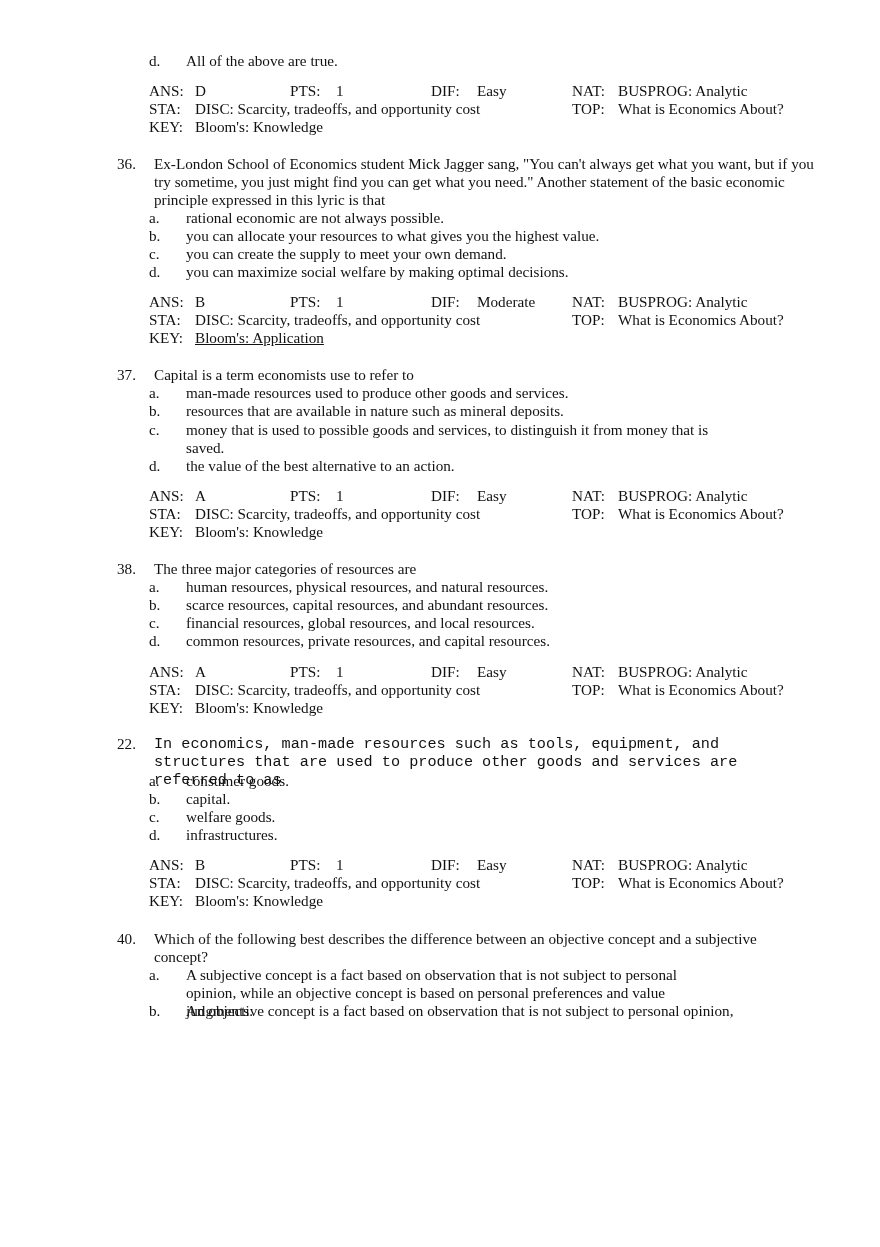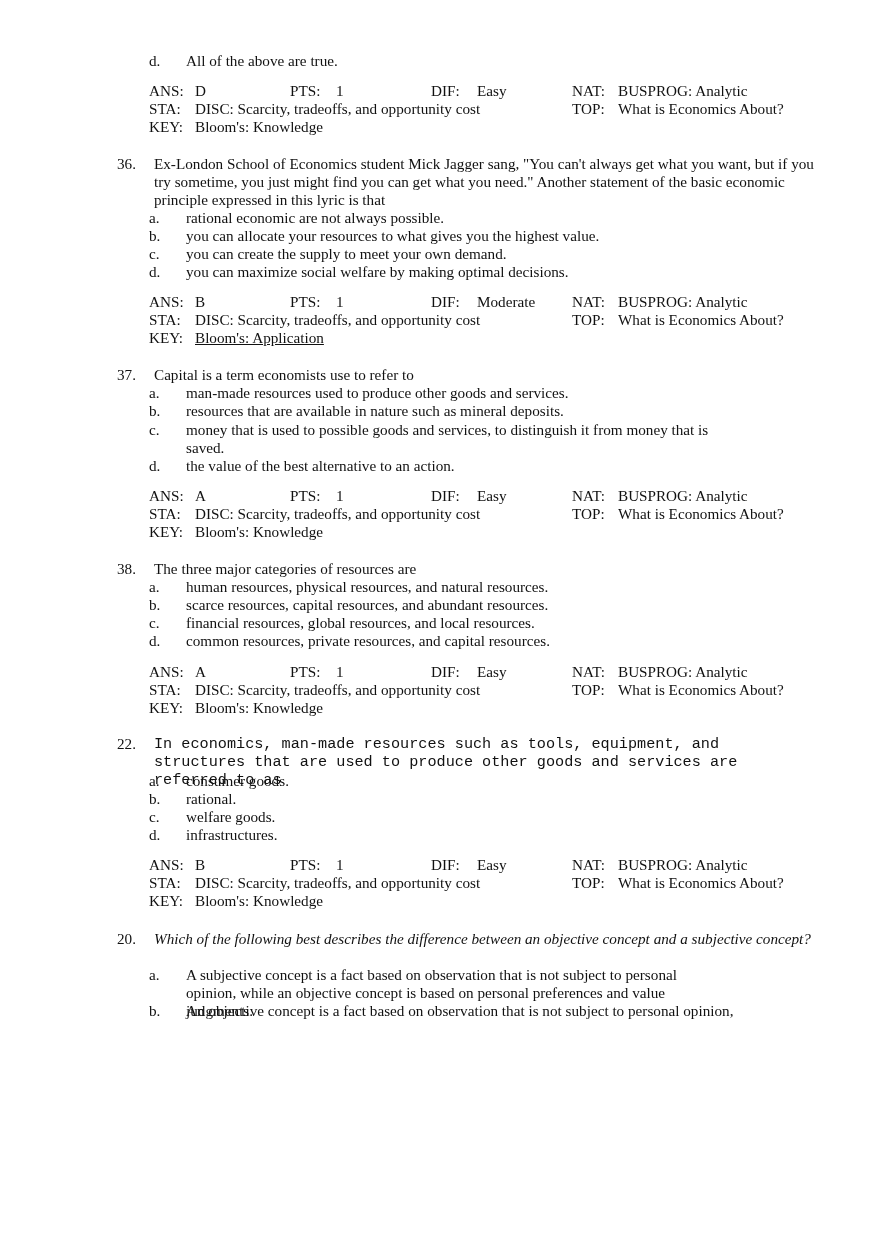--- a/index.html
+++ b/index.html
@@ -156,21 +156,21 @@
 
   <div>
     <span class="qnum" style="top:735px;">22.</span>
     <div class="qtext" style="top:735px;font-family:Liberation Mono, monospace;">In economics, man-made resources such as tools, equipment, and structures that are used to produce other goods and services are referred to as</div>
     <div class="opt" style="top:772px;">
       <span class="lt">a.</span>
       <span class="ot">consumer goods.</span>
     </div>
     <div class="opt" style="top:790px;">
       <span class="lt">b.</span>
-      <span class="ot">rational.</span>
+      <span class="ot">capital.</span>
     </div>
     <div class="opt" style="top:808px;">
       <span class="lt">c.</span>
       <span class="ot">welfare goods.</span>
     </div>
     <div class="opt" style="top:826px;">
       <span class="lt">d.</span>
       <span class="ot">infrastructures.</span>
     </div>
     <div class="meta" style="top:856px;">
@@ -185,22 +185,22 @@
       <span style="left:0;top:18px;">STA:</span>
       <span style="left:46px;top:18px;">DISC: Scarcity, tradeoffs, and opportunity cost</span>
       <span style="left:423px;top:18px;">TOP:</span>
       <span style="left:469px;top:18px;">What is Economics About?</span>
       <span style="left:0;top:36px;">KEY:</span>
       <span style="left:46px;top:36px;">Bloom's: Knowledge</span>
     </div>
   </div>
 
   <div>
-    <span class="qnum" style="top:930px;">20.</span>
-    <div class="qtext" style="top:930px;font-style:italic;">Which of the following best describes the difference between an objective concept and a subjective concept?</div>
+    <span class="qnum" style="top:930px;">40.</span>
+    <div class="qtext" style="top:930px;">Which of the following best describes the difference between an objective concept and a subjective concept?</div>
     <div class="opt" style="top:966px;">
       <span class="lt">a.</span>
       <span class="ot" style="width:540px;">A subjective concept is a fact based on observation that is not subject to personal opinion, while an objective concept is based on personal preferences and value judgments.</span>
     </div>
     <div class="opt" style="top:1002px;">
       <span class="lt">b.</span>
       <span class="ot" style="width:600px;">An objective concept is a fact based on observation that is not subject to personal opinion,</span>
     </div>
   </div>
 

